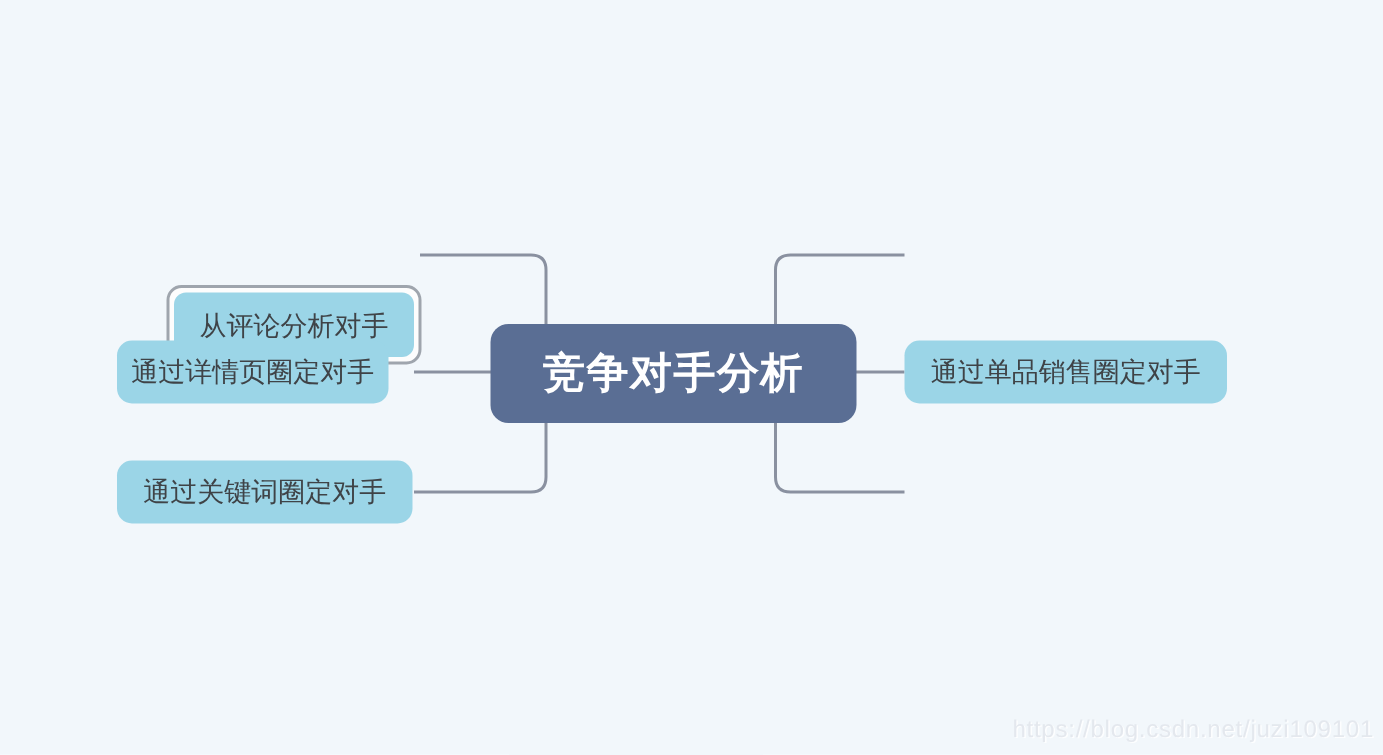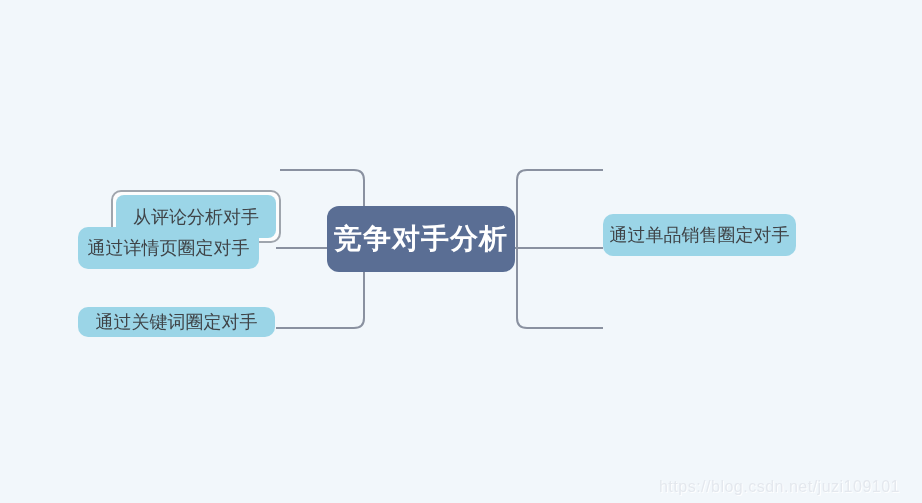--- a/index.html
+++ b/index.html
@@ -52,44 +52,44 @@
   }
   .selection-ring .branch-node {
     position: relative;
     width: 160px;
     height: 43px;
     border-radius: 8px;
   }
   .root-node {
     position: absolute;
     left: 327px;
-    top: 206px;
-    width: 188px;
+    top: 216px;
+    width: 244px;
     height: 66px;
     background: #5a6e94;
     border-radius: 12px;
     color: #ffffff;
     font-size: 28px;
     font-weight: bold;
     letter-spacing: 1px;
     display: flex;
     align-items: center;
     justify-content: center;
     white-space: nowrap;
     cursor: default;
   }
   .node-l2 { left: 78px;  top: 227px; width: 181px; height: 42px; }
-  .node-l3 { left: 78px;  top: 307px; width: 197px; height: 30px; }
+  .node-l3 { left: 78px;  top: 307px; width: 197px; height: 42px; }
   .node-r1 { left: 603px; top: 148px; width: 197px; height: 43px; }
-  .node-r2 { left: 603px; top: 214px; width: 193px; height: 42px; }
+  .node-r2 { left: 603px; top: 227px; width: 215px; height: 42px; }
   .node-r3 { left: 603px; top: 307px; width: 215px; height: 42px; }
   .ring-l1 { left: 111px; top: 142px; margin-top: 48px; }
   .watermark {
     position: absolute;
-    right: 22px;
+    right: 6px;
     bottom: 7px;
     font-size: 16px;
     color: #e4e8ee;
     text-shadow: 1px 1px 0 rgba(255,255,255,0.85);
     letter-spacing: 0.5px;
   }
 </style>
 </head>
 <body>
 

